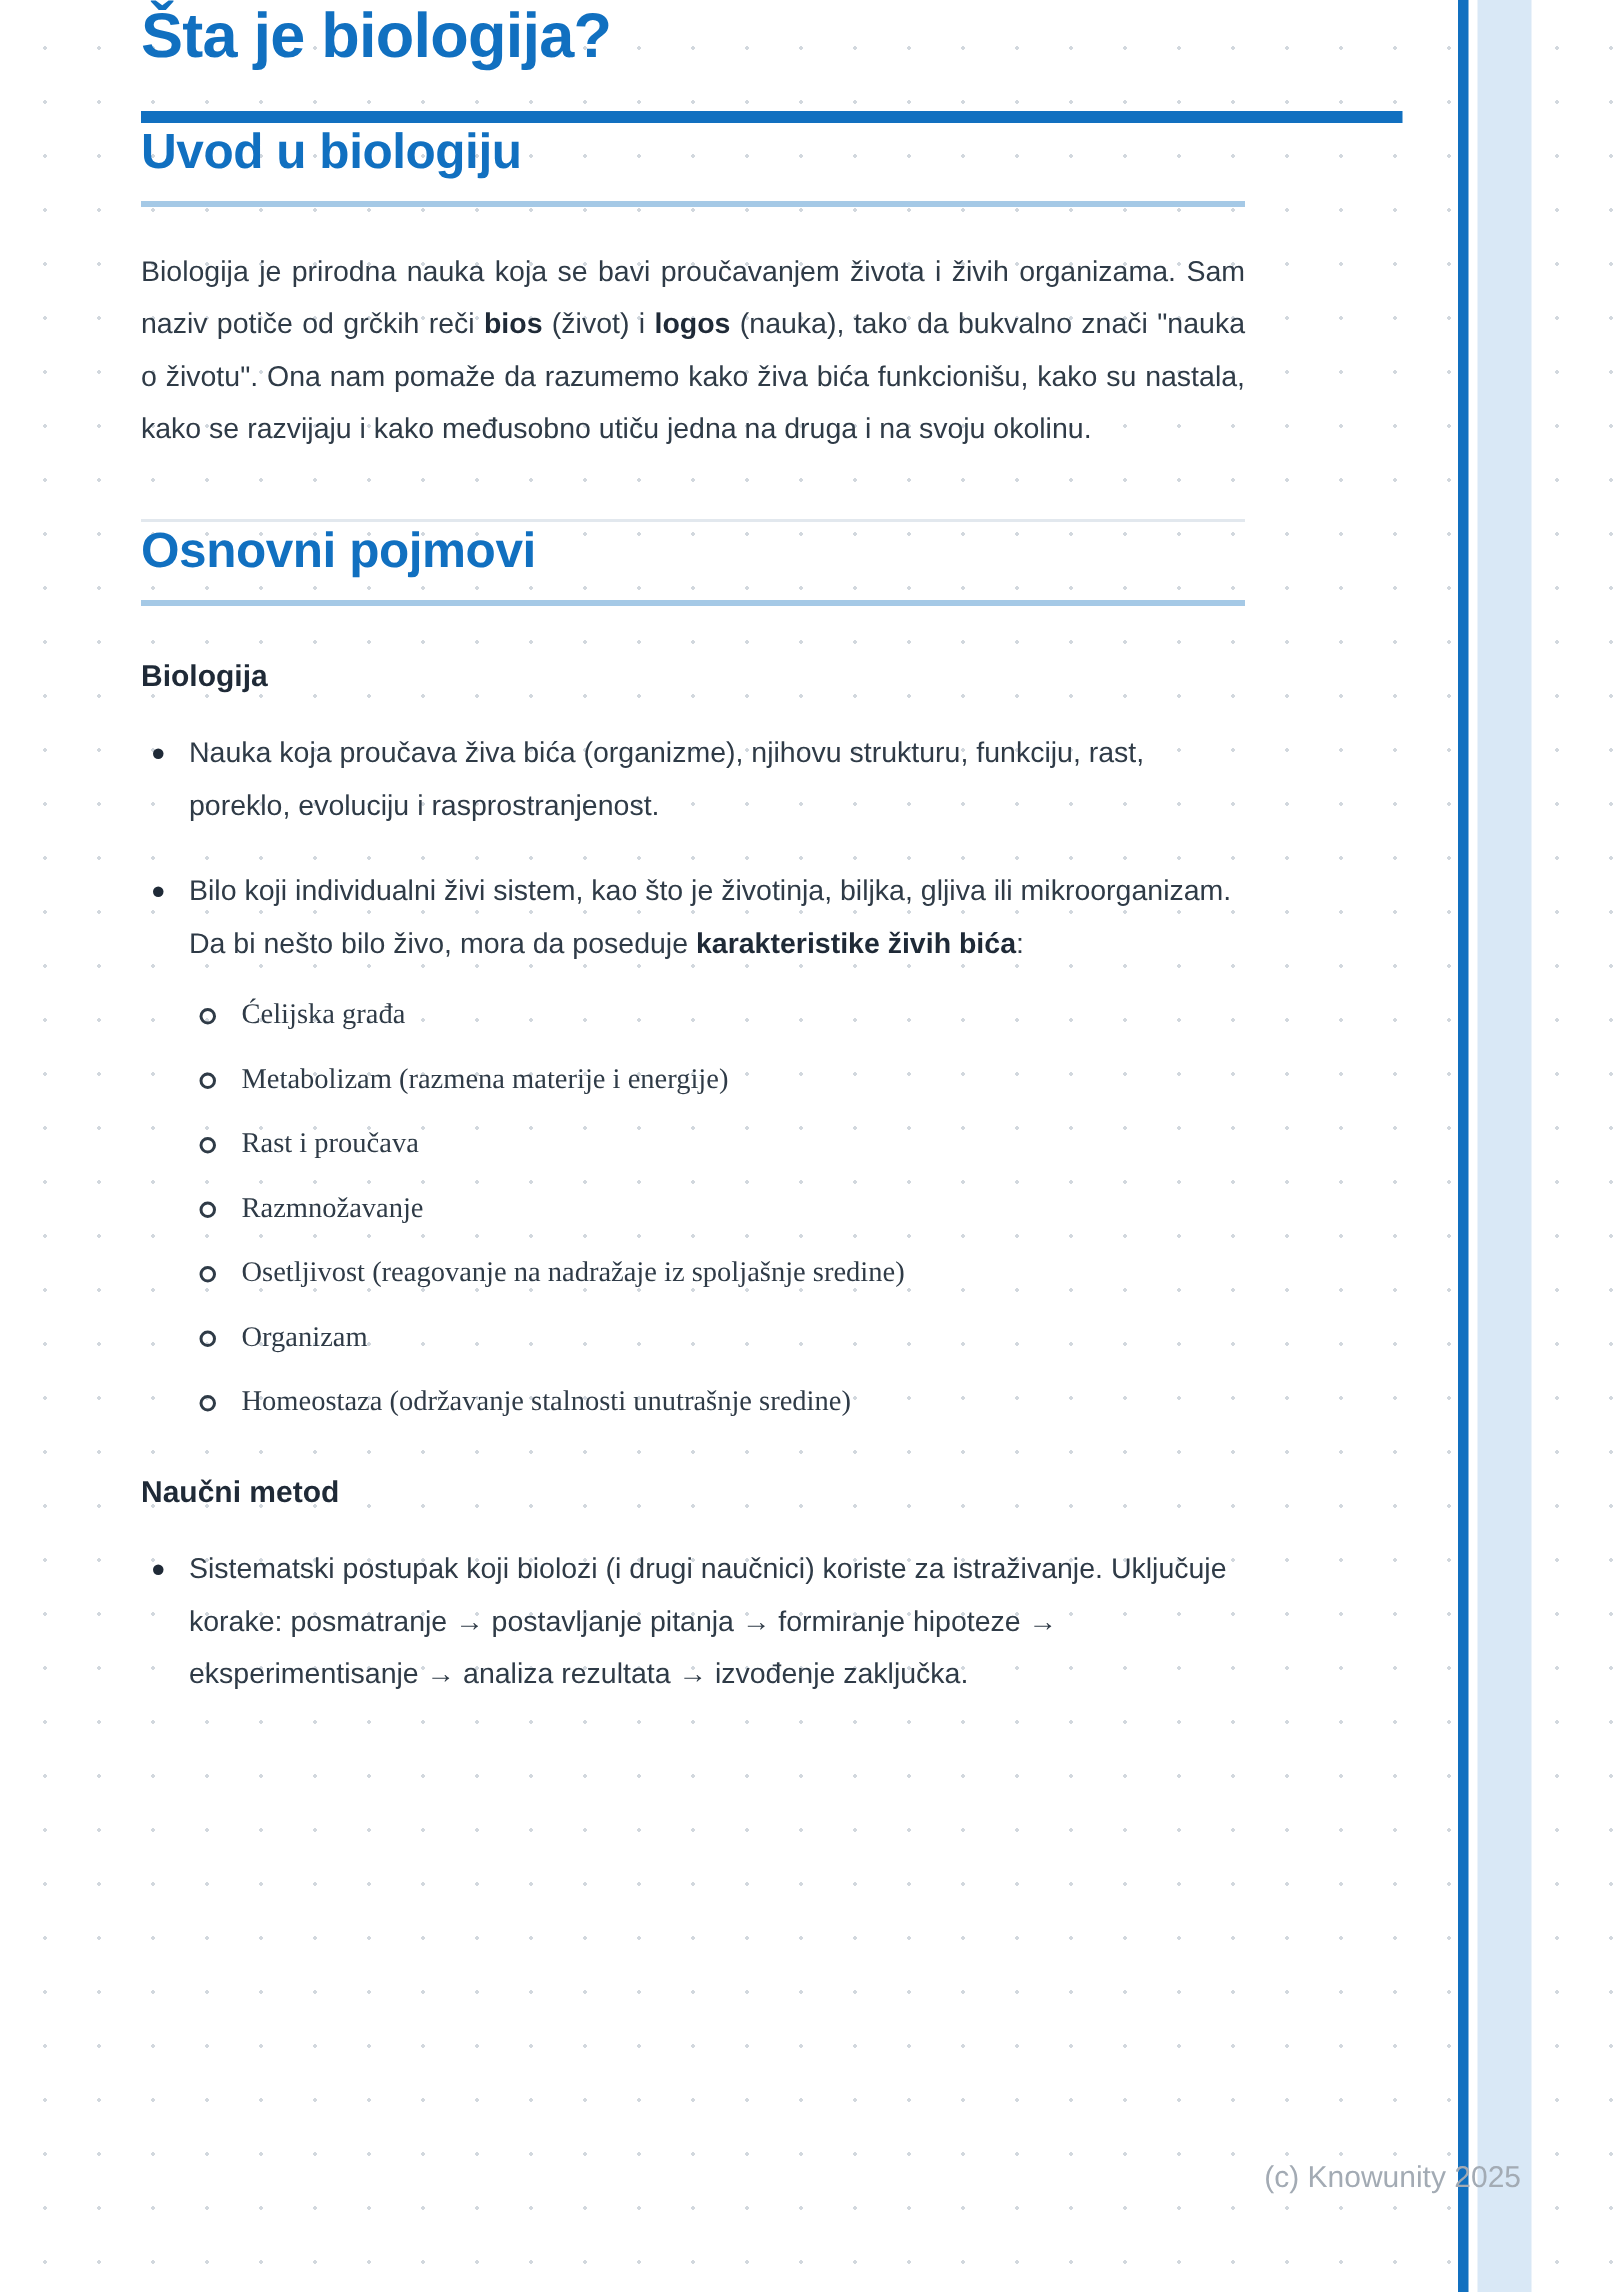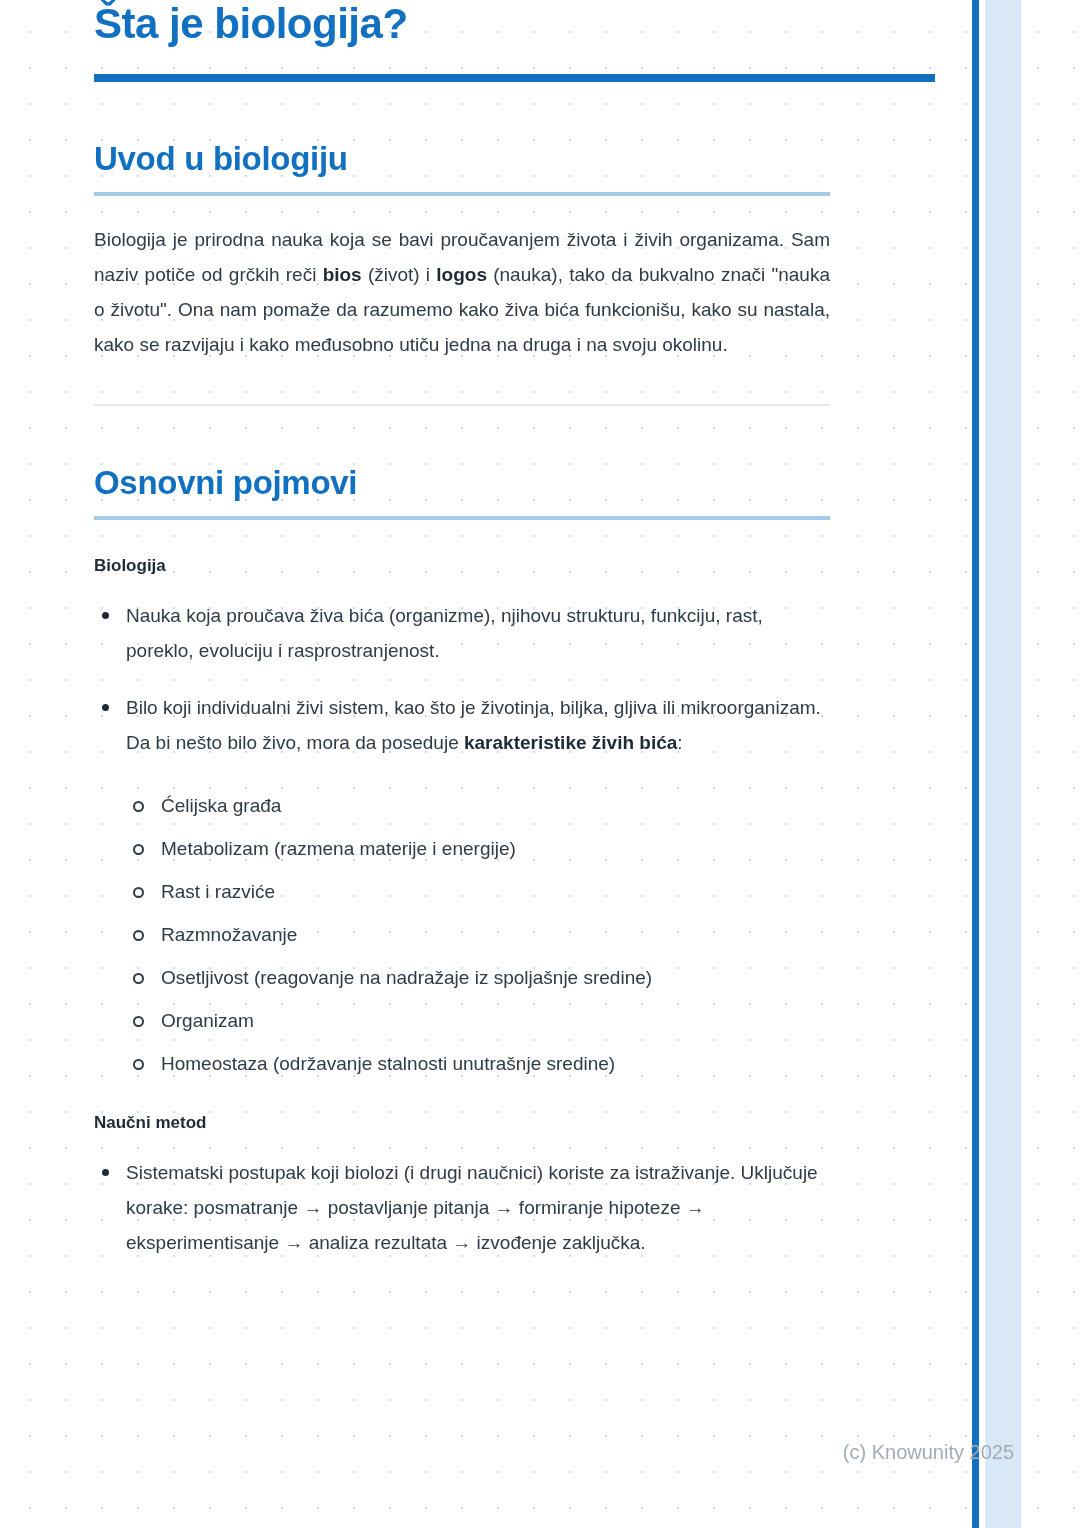--- a/index.html
+++ b/index.html
@@ -33,21 +33,20 @@
   h1 {
     font-size: 42px; font-weight: bold;
     color: #1170c0; letter-spacing: -0.5px;
   }
   .title-rule {
     margin-top: 26px;
     width: 841px; height: 8px;
     background: #1170c0;
   }
   h2 {
-    margin-top: 58px;
     font-size: 33px; font-weight: bold;
     color: #1170c0; letter-spacing: -0.3px;
   }
   .h2-rule {
     margin-top: 14px;
     width: 100%; height: 4px;
     background: #a5c9e6;
   }
   .para {
     margin-top: 26px;
@@ -55,38 +54,38 @@
     text-align: justify;
     color: #2f3b47;
   }
   .divider {
     margin-top: 42px;
     border: none; height: 2px; width: 100%;
     background: #e2e8ee;
   }
   .subhead {
     margin-top: 36px;
-    font-size: 17px; font-weight: bold;
+    font-size: 20px; font-weight: bold;
     color: #1f2a37;
   }
   ul { list-style: none; }
   .disc-list { margin-top: 22px; }
   .disc-item {
     position: relative;
     padding-left: 32px;
     font-size: 19px; line-height: 35px;
     color: #2f3b47;
   }
   .disc-item::before {
     content: "";
     position: absolute; left: 8px; top: 14px;
     width: 7px; height: 7px; border-radius: 50%;
     background: #1f2a37;
   }
-  .circle-list { margin-top: 32px; margin-left: 2px; }
+  .circle-list { margin-top: 16px; margin-left: 2px; font-family: Liberation Serif, serif; }
   .circle-item {
     position: relative;
     padding-left: 33px;
     margin-bottom: 16px;
     font-size: 19px; line-height: 27px;
     color: #2f3b47;
   }
   .circle-item::before {
     content: "";
     position: absolute; left: 5px; top: 9px;
@@ -131,21 +130,21 @@
       <ul class="disc-list">
         <li class="disc-item"><span>Nauka koja proučava živa bića (organizme), njihovu strukturu, funkciju, rast, poreklo, evoluciju i rasprostranjenost.</span></li>
       </ul>
 
       <ul class="disc-list">
         <li class="disc-item">
           <span>Bilo koji individualni živi sistem, kao što je životinja, biljka, gljiva ili mikroorganizam. Da bi nešto bilo živo, mora da poseduje </span><strong>karakteristike živih bića</strong><span>:</span>
           <ul class="circle-list">
             <li class="circle-item">Ćelijska građa</li>
             <li class="circle-item">Metabolizam (razmena materije i energije)</li>
-            <li class="circle-item">Rast i razviće</li>
+            <li class="circle-item">Rast i proučava</li>
             <li class="circle-item">Razmnožavanje</li>
             <li class="circle-item">Osetljivost (reagovanje na nadražaje iz spoljašnje sredine)</li>
             <li class="circle-item">Organizam</li>
             <li class="circle-item">Homeostaza (održavanje stalnosti unutrašnje sredine)</li>
           </ul>
         </li>
       </ul>
 
       <p class="subhead">Naučni metod</p>
       <ul class="disc-list">

